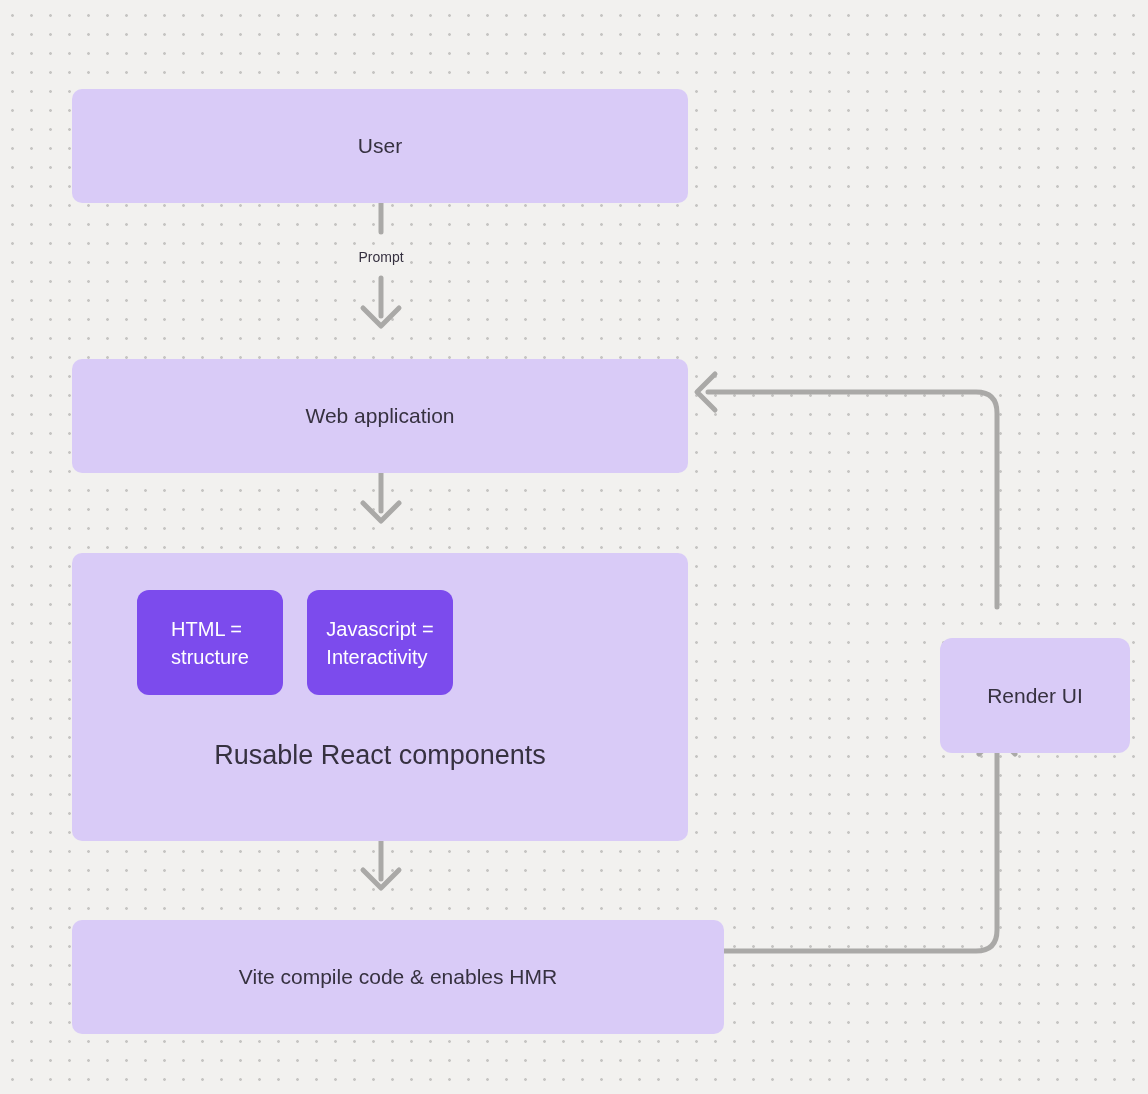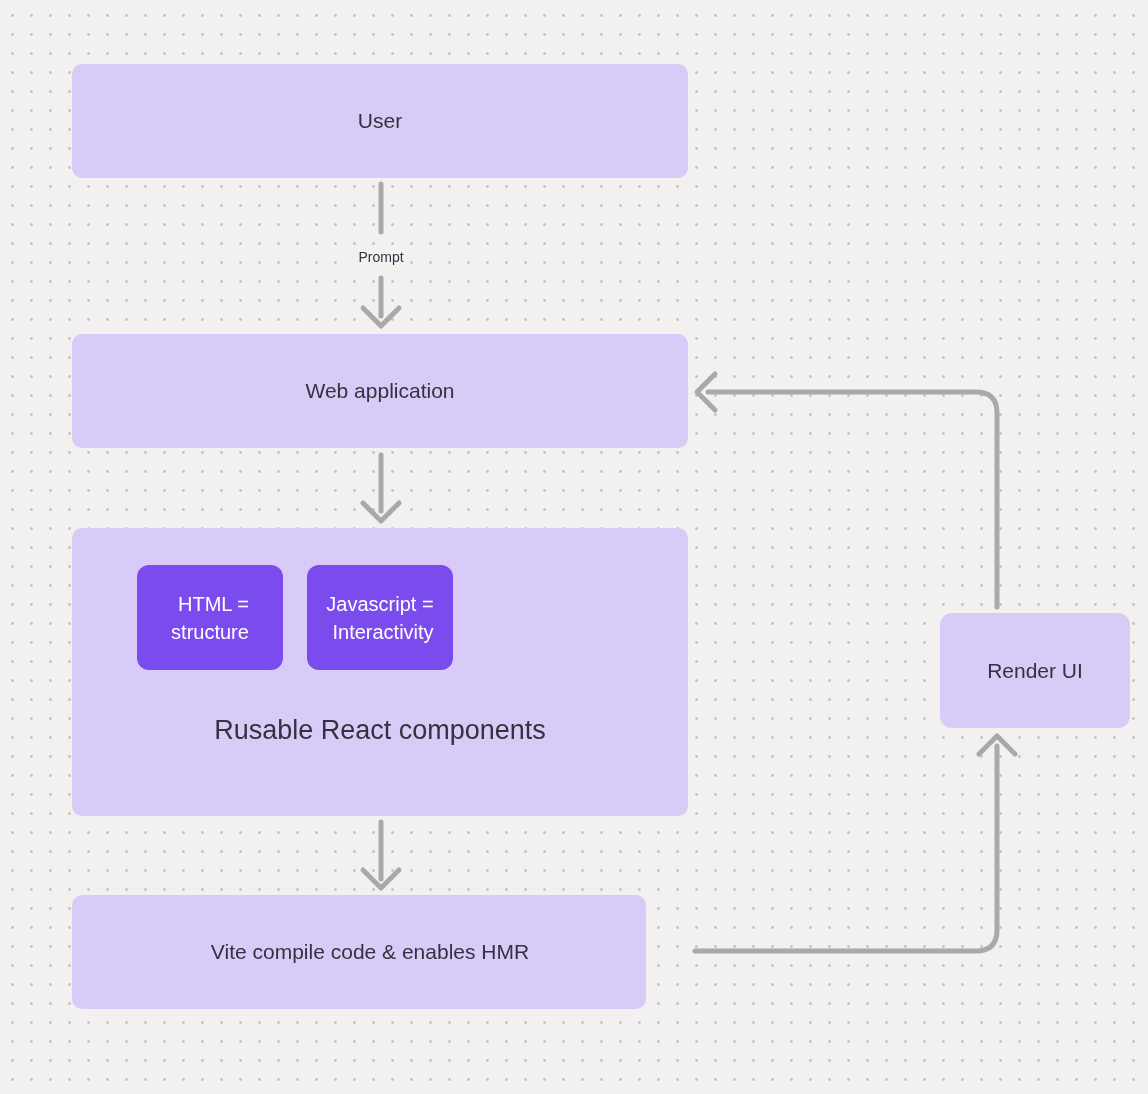--- a/index.html
+++ b/index.html
@@ -13,35 +13,36 @@
     background-position:3px 6px;
     font-family:"Liberation Sans", sans-serif;
   }
   .node{
     position:absolute;
     background:var(--node-fill,#d9cbf7);
     border-radius:10px;
     display:flex;align-items:center;justify-content:center;
     color:var(--text-color,#363140);
     font-size:21px;
+    margin-top:25px;
   }
   #node-user{left:72px;top:64px;width:616px;height:114px;}
   #node-webapp{left:72px;top:334px;width:616px;height:114px;}
   #node-group{left:72px;top:528px;width:616px;height:288px;display:block;}
-  #node-vite{left:72px;top:895px;width:552px;height:114px;padding-left:22px;}
+  #node-vite{left:72px;top:895px;width:652px;height:114px;}
   #node-render{left:940px;top:613px;width:190px;height:115px;border-radius:12px;}
   .inner-row{position:absolute;left:65px;top:37px;display:flex;gap:24px;}
   .inner-node{
     width:146px;height:105px;
     background:var(--inner-node-fill,#7c4bed);
     border-radius:12px;
     color:var(--inner-text-color,#fff);
     font-size:20px;line-height:28px;
     display:flex;align-items:center;justify-content:center;
-    text-align:right;white-space:pre-line;
+    text-align:left;white-space:pre-line;
   }
   .group-label{
     position:absolute;left:0;right:0;top:189px;
     text-align:center;font-size:27px;line-height:26px;
     color:var(--text-color,#363140);
   }
   .edge-label{
     position:absolute;left:381px;top:257px;
     transform:translate(-50%,-50%);
     font-size:14px;color:var(--text-color,#363140);

